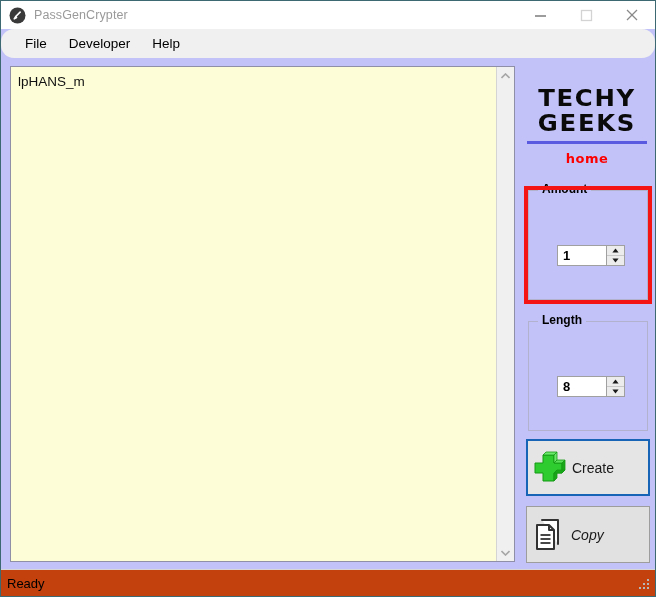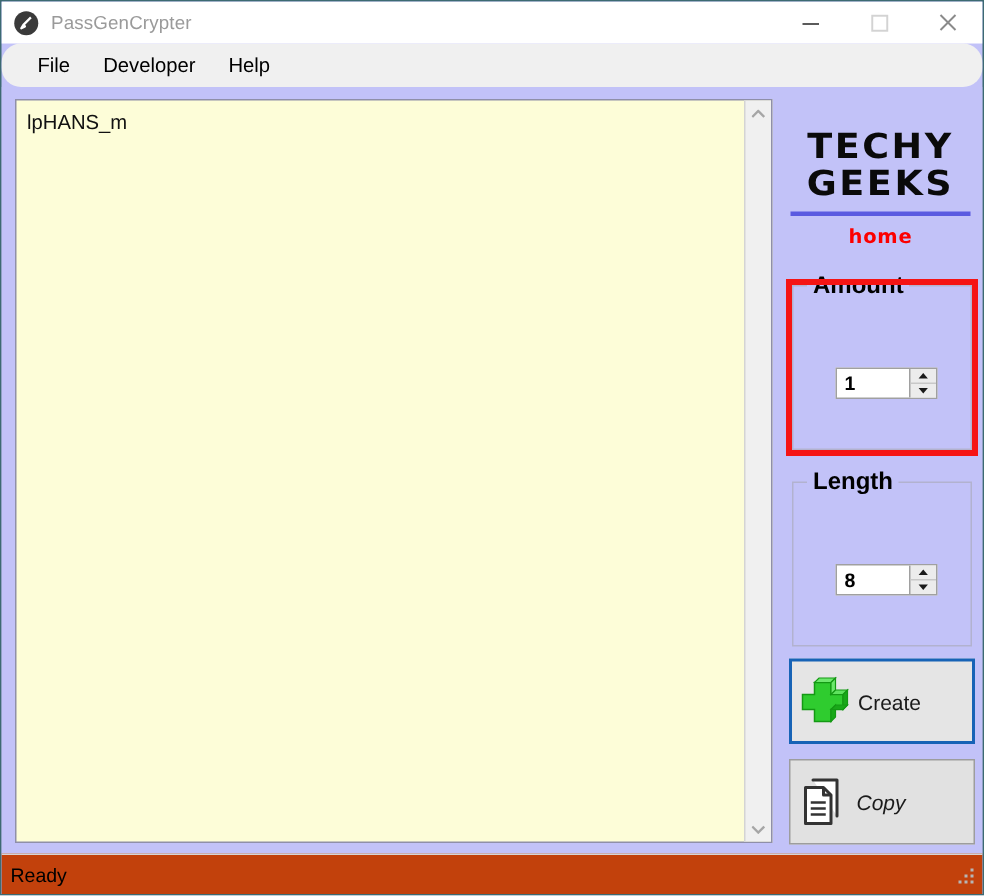--- a/index.html
+++ b/index.html
@@ -167,21 +167,21 @@
     box-sizing: border-box;
     border: 1px solid #b2b2cf;
     background: #c2c2f8;
   }
   .group-title {
     position: absolute;
     top: -9px;
     left: 9px;
     background: #c2c2f8;
     padding: 0 4px;
-    font-size: 16px;
+    font-size: 12px;
     font-weight: bold;
     color: #000000;
     white-space: nowrap;
   }
   #amount-highlight {
     position: absolute;
     left: -5px;
     top: -5px;
     right: -5px;
     bottom: -5px;

